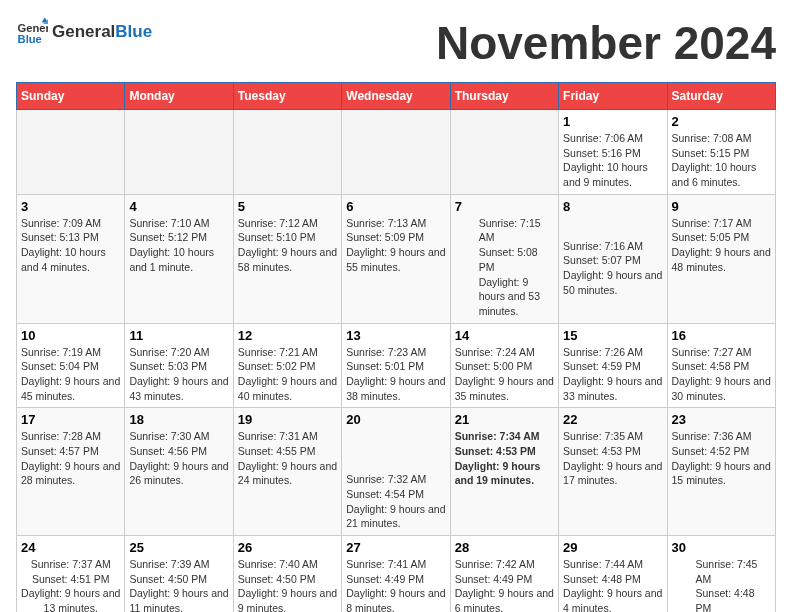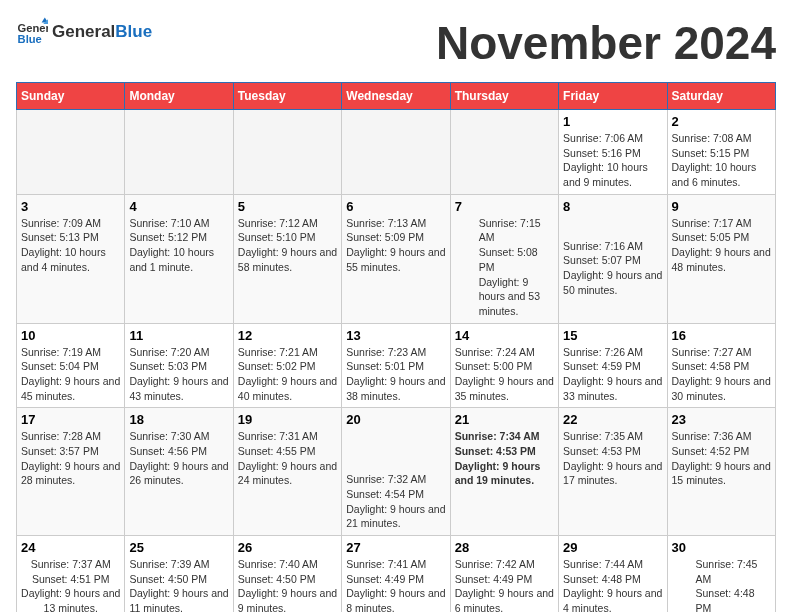--- a/index.html
+++ b/index.html
@@ -217,21 +217,21 @@
           <span class="day-number">16</span>
           <div class="day-info" style="white-space: pre-line;">Sunrise: 7:27 AM
 Sunset: 4:58 PM
 Daylight: 9 hours and 30 minutes.</div>
         </td>
       </tr>
       <tr>
         <td>
           <span class="day-number">17</span>
           <div class="day-info" style="white-space: pre-line;">Sunrise: 7:28 AM
-Sunset: 3:57 PM
+Sunset: 4:57 PM
 Daylight: 9 hours and 28 minutes.</div>
         </td>
         <td>
           <span class="day-number">18</span>
           <div class="day-info" style="white-space: pre-line;">Sunrise: 7:30 AM
 Sunset: 4:56 PM
 Daylight: 9 hours and 26 minutes.</div>
         </td>
         <td>
           <span class="day-number">19</span>

